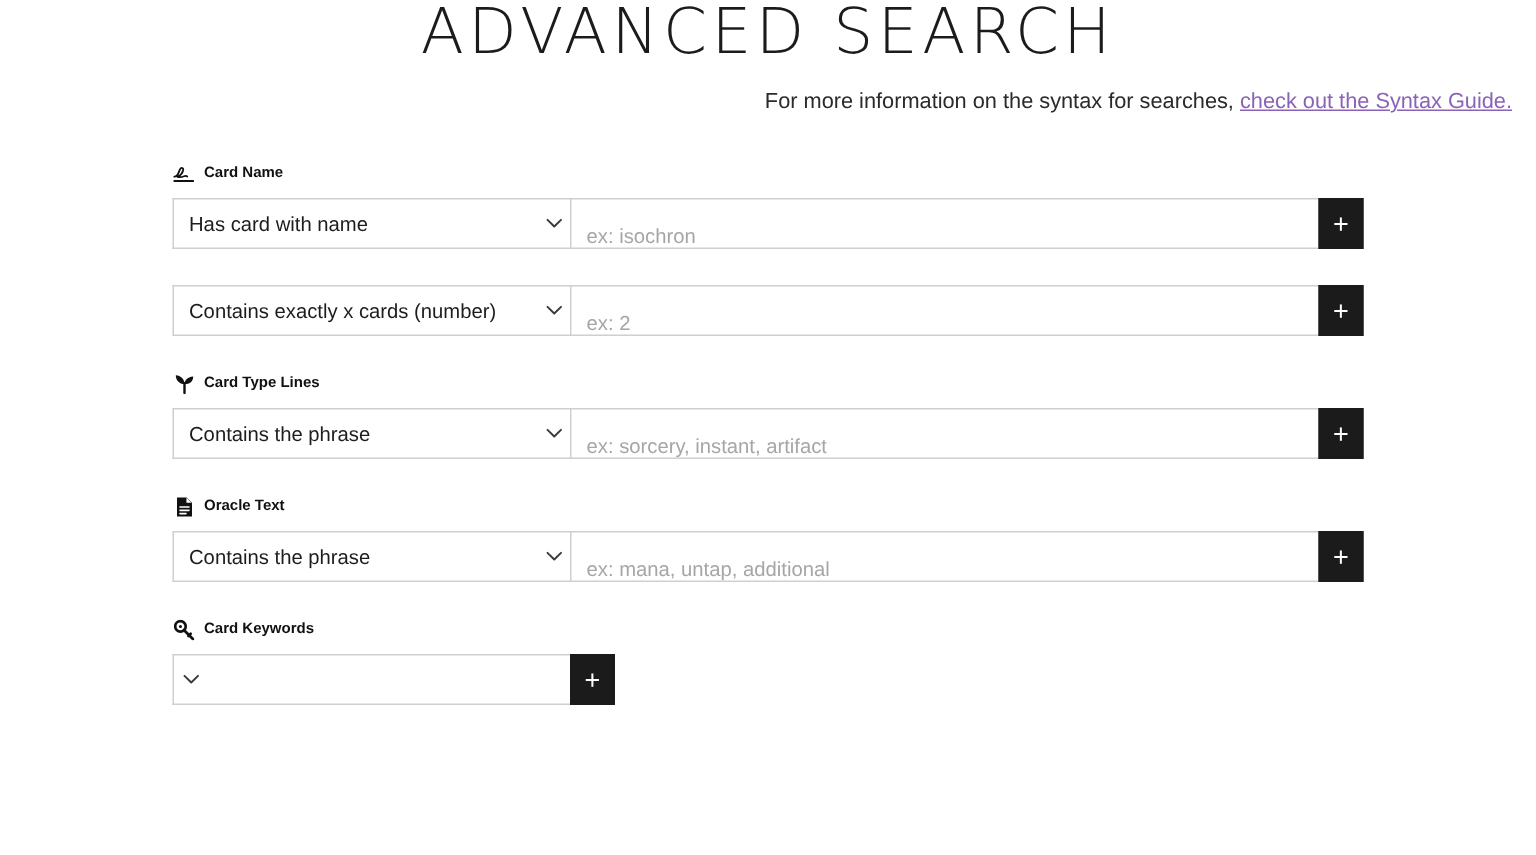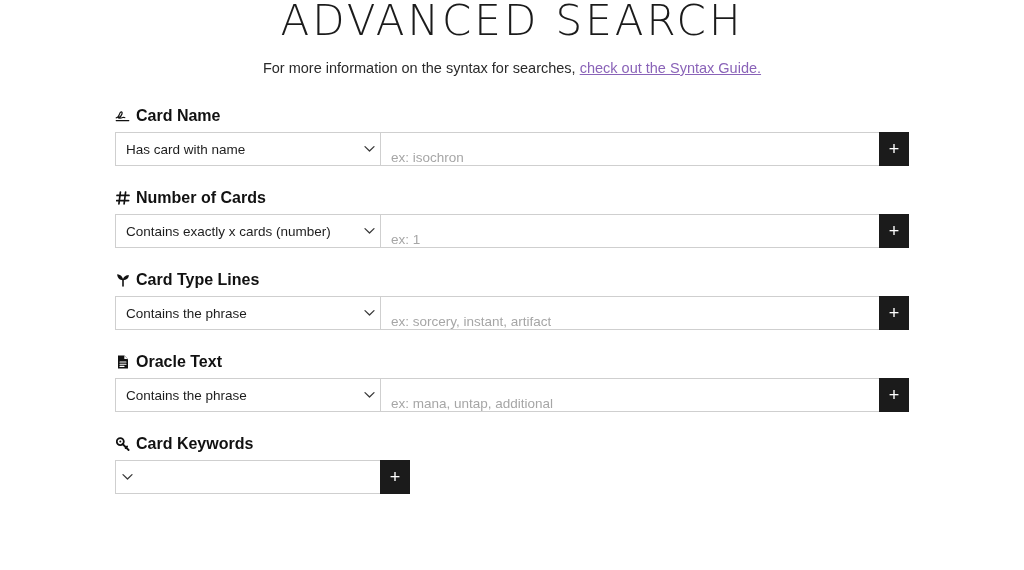--- a/index.html
+++ b/index.html
@@ -37,22 +37,22 @@
     position: absolute;
     top: -2px;
     left: 0;
     right: 0;
   }
 
   .subtitle {
     position: absolute;
     top: 58px;
     left: 0;
-    right: 0;
-    text-align: center;
+    right: 16px;
+    text-align: right;
     font-size: 14.5px;
     color: #2a2a2a;
     line-height: 20px;
   }
   .subtitle a {
     color: #8a63b8;
     text-decoration: underline;
   }
 
   
@@ -64,21 +64,21 @@
   }
 
   .field-group {
     margin-bottom: 24px;
   }
 
   .field-label {
     display: flex;
     align-items: center;
     gap: 6px;
-    font-size: 16px;
+    font-size: 10px;
     font-weight: bold;
     color: #111111;
     margin: 0 0 8px 0;
     line-height: 16px;
     height: 16px;
   }
 
   .field-icon {
     display: inline-flex;
     align-items: center;
@@ -199,39 +199,31 @@
       <div class="text-input">
         <span class="placeholder">ex: isochron</span>
       </div>
       <div class="add-btn">
         <span class="plus">+</span>
       </div>
     </div>
   </div>
 
   <div class="field-group">
-    <div class="field-label">
-      <span class="field-icon">
-            <svg width="14" height="14" viewBox="0 0 14 14" aria-hidden="true">
-              <path d="M4.4 1 L2.9 13 M9.6 1 L8.1 13 M1 4.4 L13 4.4 M0.6 9.6 L12.6 9.6" fill="none" stroke="currentColor" stroke-width="1.7" stroke-linecap="round"></path>
-            </svg>
-          </span>
-      <span>Number of Cards</span>
-    </div>
     <div class="field-row">
       <div class="select-wrap">
         <span class="select-text">Contains exactly x cards (number)</span>
         <span class="chevron">
           <svg width="11" height="8" viewBox="0 0 11 8" aria-hidden="true">
             <path d="M1 1.6 L5.5 6 L10 1.6" fill="none" stroke="currentColor" stroke-width="1.3" stroke-linecap="round" stroke-linejoin="round"></path>
           </svg>
         </span>
       </div>
       <div class="text-input">
-        <span class="placeholder">ex: 1</span>
+        <span class="placeholder">ex: 2</span>
       </div>
       <div class="add-btn">
         <span class="plus">+</span>
       </div>
     </div>
   </div>
 
   <div class="field-group">
     <div class="field-label">
       <span class="field-icon">

